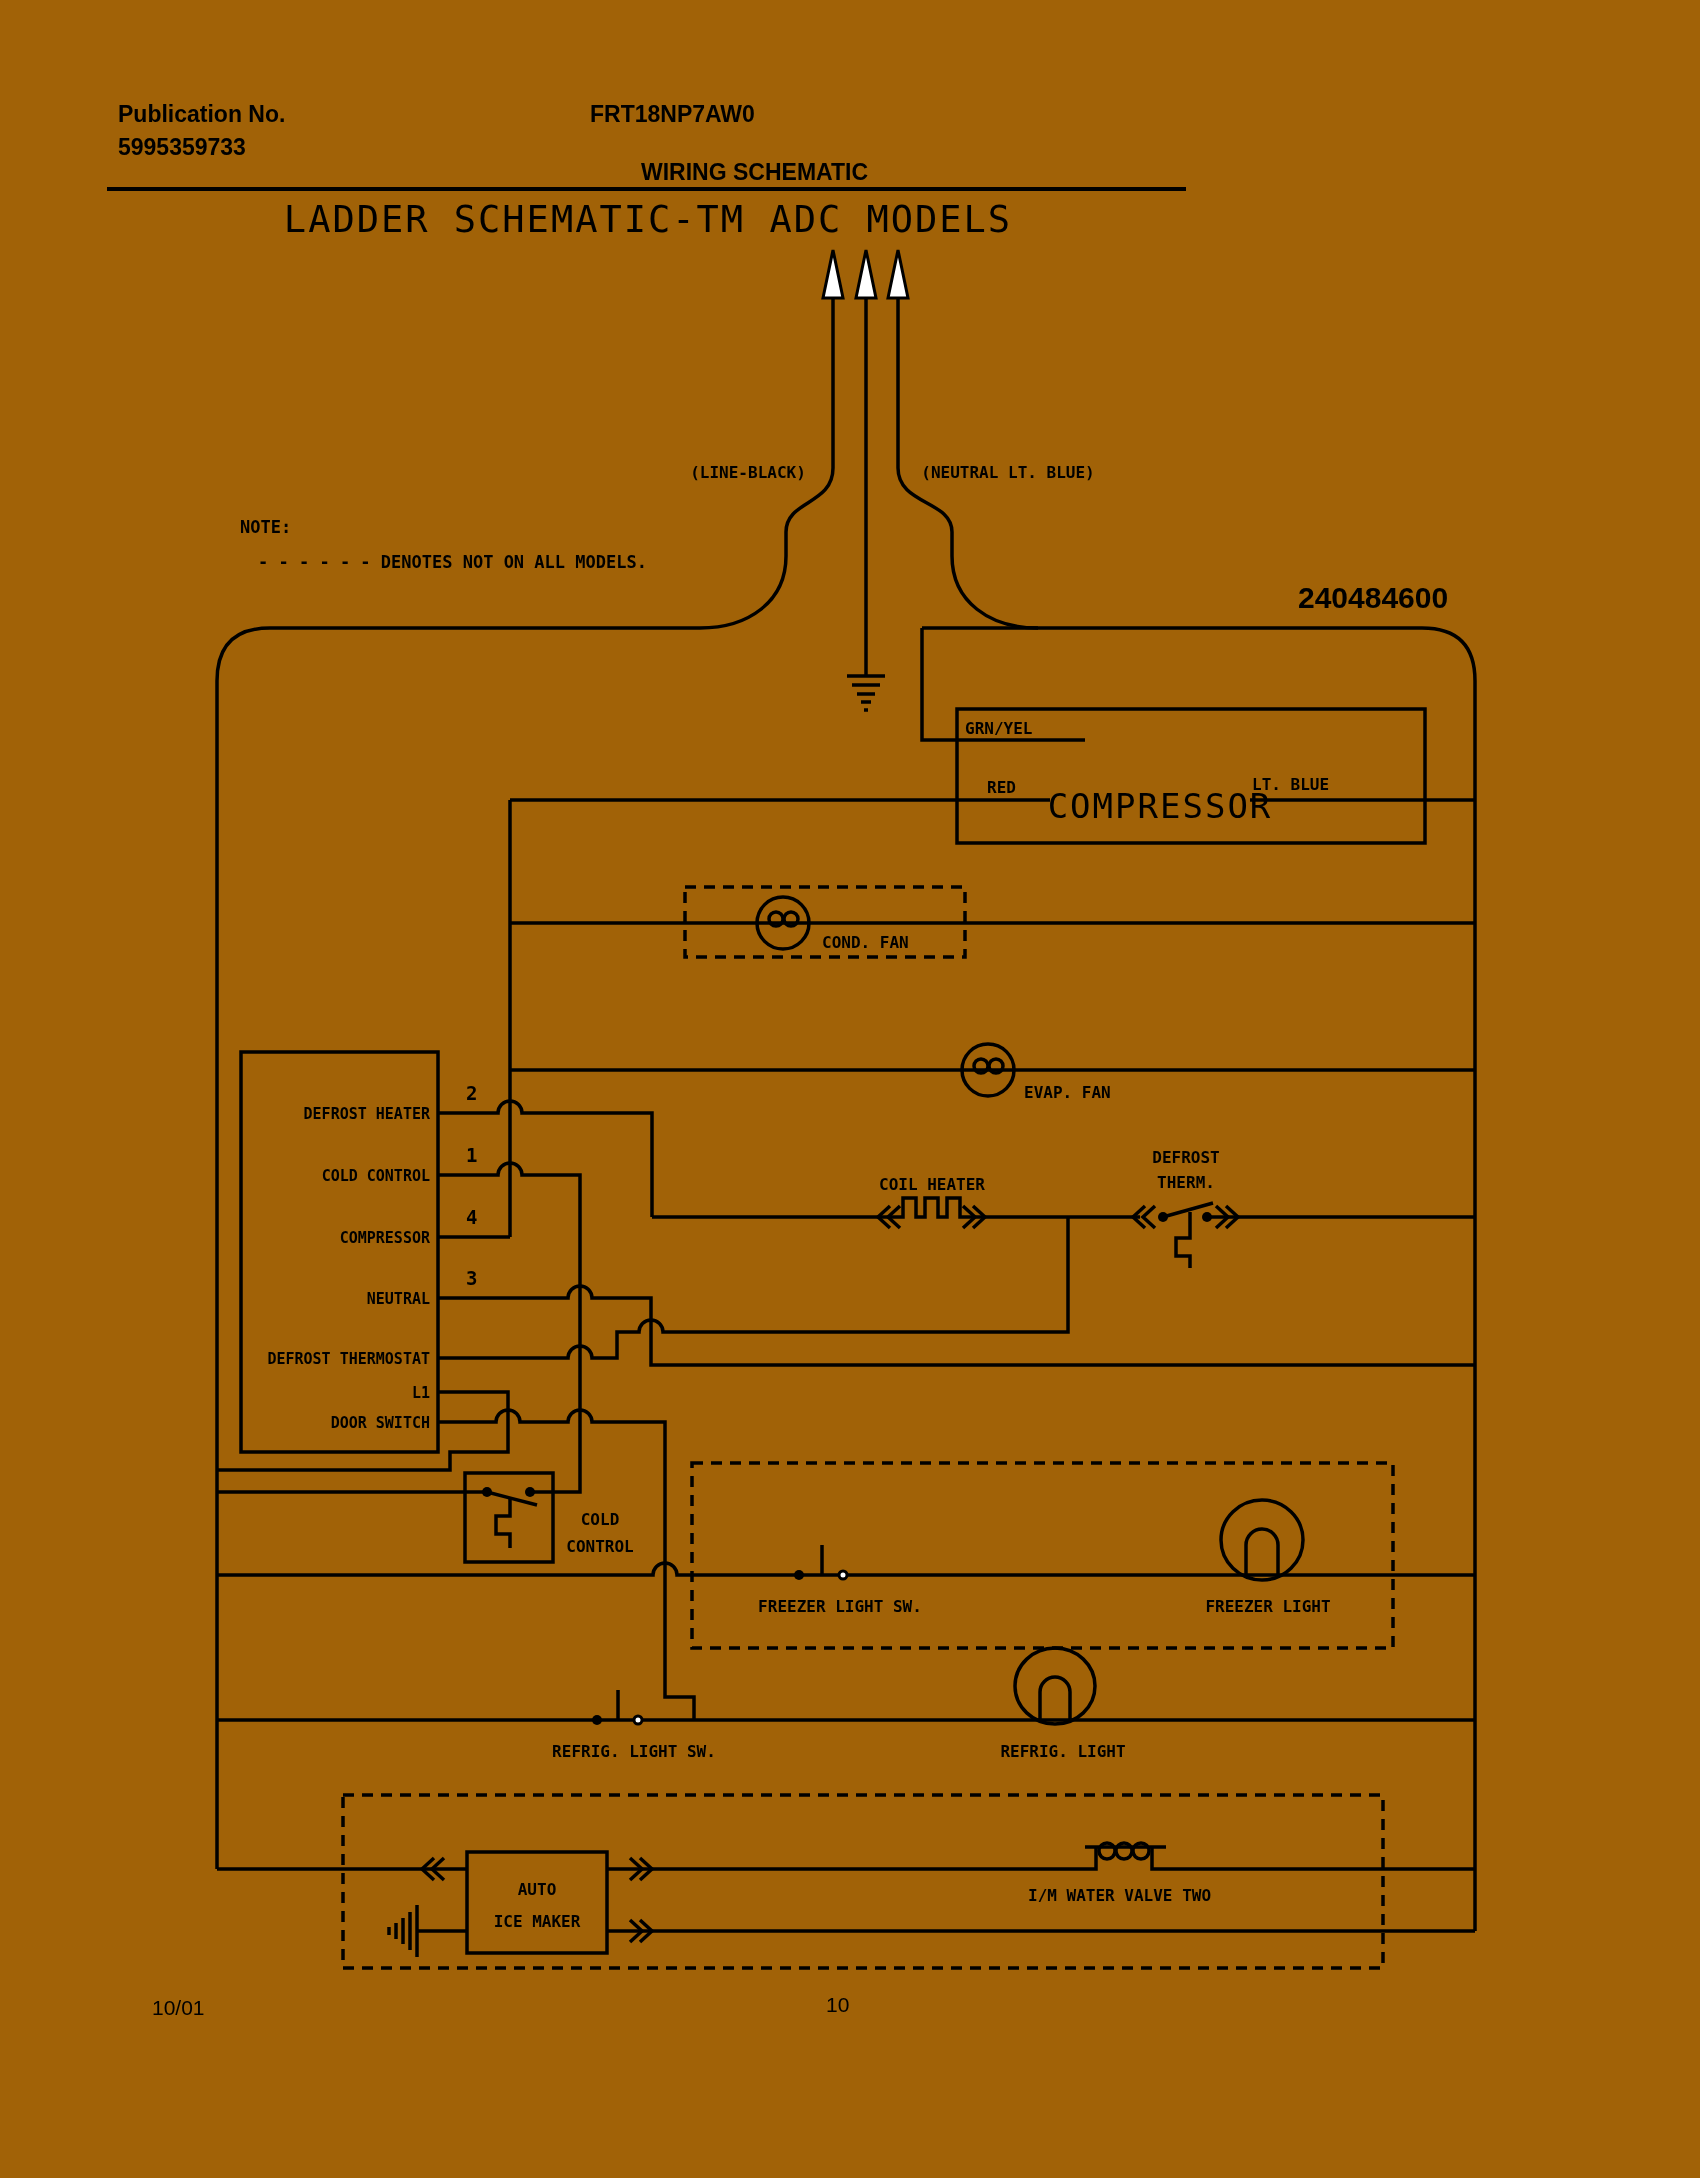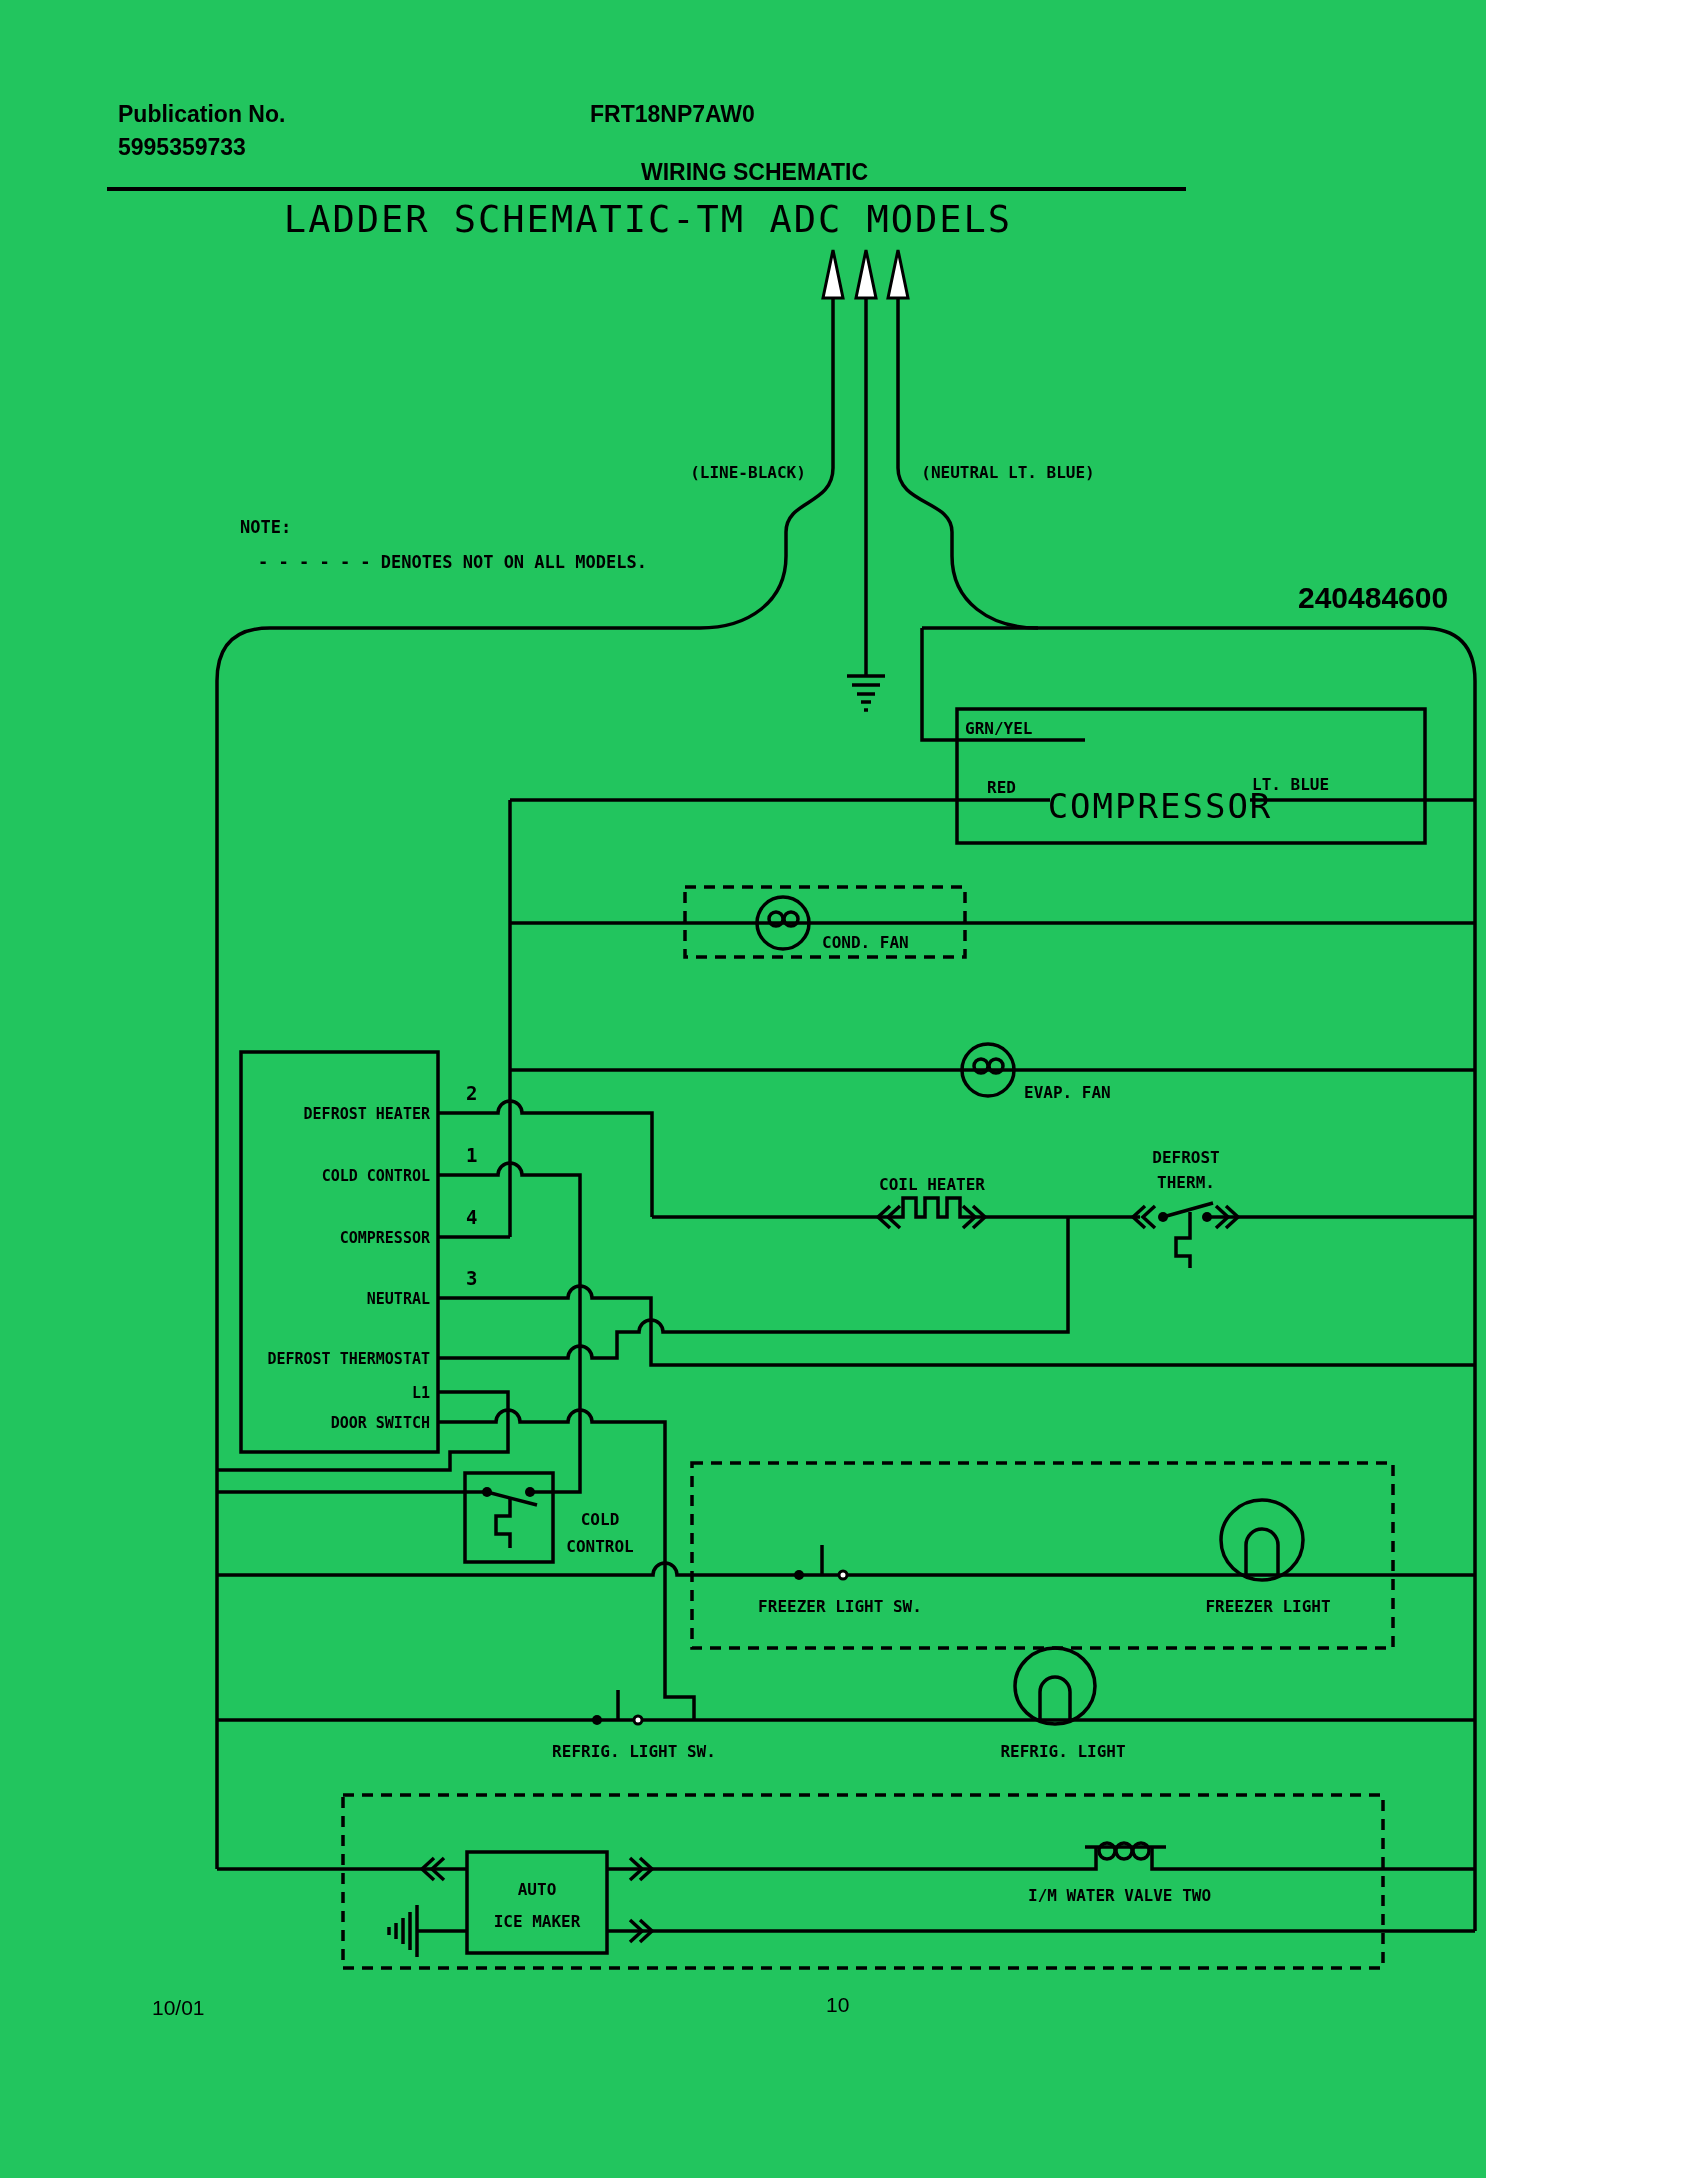--- a/index.html
+++ b/index.html
@@ -1,16 +1,16 @@
 <!DOCTYPE html>
 <html><head>
 <meta charset="utf-8">
 <style>
   html,body{margin:0;padding:0;background:#ffffff;}
-  .page{position:relative;width:1486px;height:2178px;background:#22c55e;}
+  .page{position:relative;width:1700px;height:2178px;background:#a16207;}
   svg{display:block;}
   .w{stroke:#000;stroke-width:3.5;fill:none;stroke-linejoin:miter;}
   .wt{stroke:#000;stroke-width:4;fill:none;}
   .wd{stroke:#000;stroke-width:3.5;fill:none;stroke-dasharray:11 8;}
   .dot{fill:#000;stroke:none;}
   .odot{fill:#fff;stroke:#000;stroke-width:3;}
   .ah{fill:#fff;stroke:#000;stroke-width:3;}
   text{fill:#000;}
   .hdr{font:700 23px "Liberation Sans", sans-serif;}
   .title{font:400 37px "DejaVu Sans Mono", monospace;letter-spacing:2px;}

